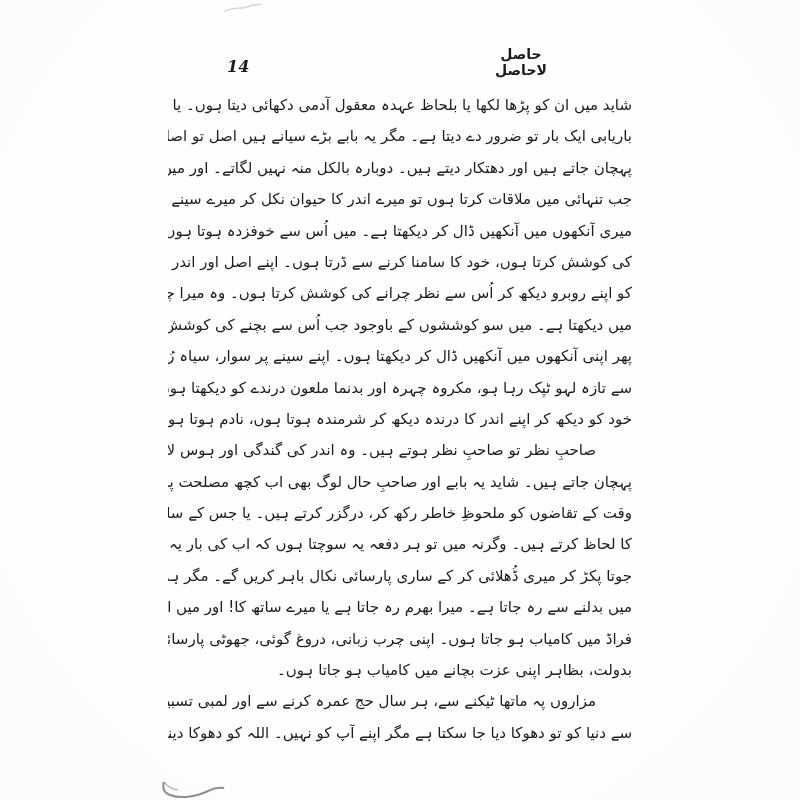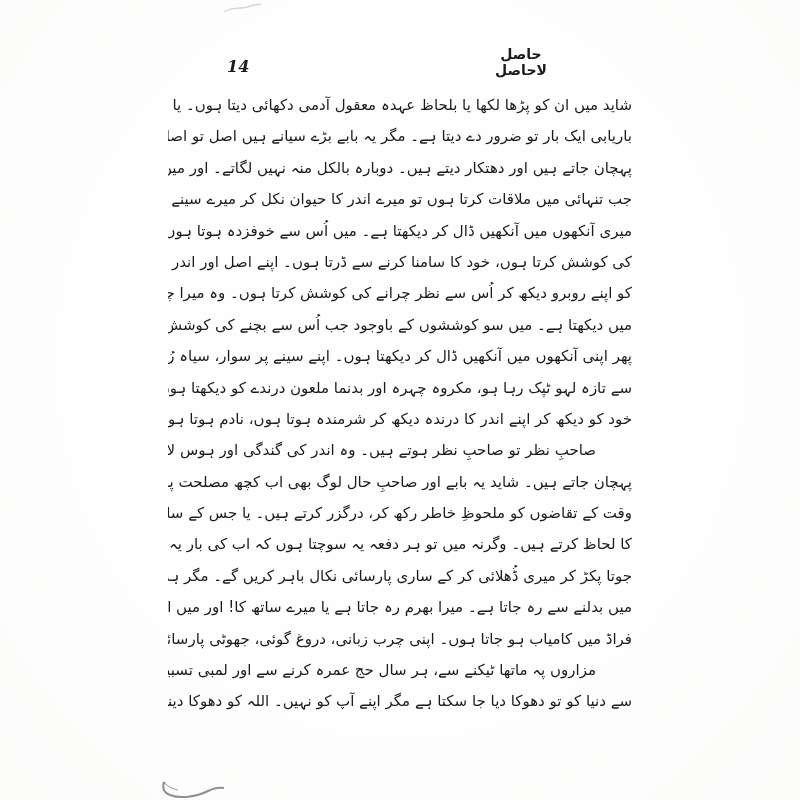--- a/index.html
+++ b/index.html
@@ -72,20 +72,21 @@
     <div class="line end">خود کو دیکھ کر اپنے اندر کا درندہ دیکھ کر شرمندہ ہوتا ہوں، نادم ہوتا ہوں۔</div>
   </div>
   <div class="para">
     <div class="line indent">صاحبِ نظر تو صاحبِ نظر ہوتے ہیں۔ وہ اندر کی گندگی اور ہوس لاکھ پردوں میں</div>
     <div class="line">پہچان جاتے ہیں۔ شاید یہ بابے اور صاحبِ حال لوگ بھی اب کچھ مصلحت پسند ہو گئے ہیں۔ اور</div>
     <div class="line">وقت کے تقاضوں کو ملحوظِ خاطر رکھ کر، درگزر کرتے ہیں۔ یا جس کے ساتھ میں ملنے جاتا ہوں اُس</div>
     <div class="line">کا لحاظ کرتے ہیں۔ وگرنہ میں تو ہر دفعہ یہ سوچتا ہوں کہ اب کی بار یہ یقیناً میرے اندر کو پڑھ کر،</div>
     <div class="line">جوتا پکڑ کر میری ڈُھلائی کر کے ساری پارسائی نکال باہر کریں گے۔ مگر ہر بار میرا خدشہ حقیقت</div>
     <div class="line">میں بدلنے سے رہ جاتا ہے۔ میرا بھرم رہ جاتا ہے یا میرے ساتھ کا! اور میں ایک اور فریب اور</div>
     <div class="line">فراڈ میں کامیاب ہو جاتا ہوں۔ اپنی چرب زبانی، دروغ گوئی، جھوٹی پارسائی کی ملمع سازی کی</div>
+    <div class="line end">بدولت، بظاہر اپنی عزت بچانے میں کامیاب ہو جاتا ہوں۔</div>
   </div>
   <div class="para">
     <div class="line indent">مزاروں پہ ماتھا ٹیکنے سے، ہر سال حج عمرہ کرنے سے اور لمبی تسبیح اور رکوع و سجود کرنے</div>
     <div class="line">سے دنیا کو تو دھوکا دیا جا سکتا ہے مگر اپنے آپ کو نہیں۔ اللہ کو دھوکا دینا تو دور کی بات انسان اندر کے</div>
   </div>
 </div>
 
 <div class="curl">
   <svg width="70" height="20" viewBox="0 0 70 20">
     <path d="M8,2 C6,8 8,13 14,15 C24,19 40,17 52,11 C58,8 63,7 68,8" fill="none" stroke="#6f6a64" stroke-width="2" opacity="0.75"></path>

